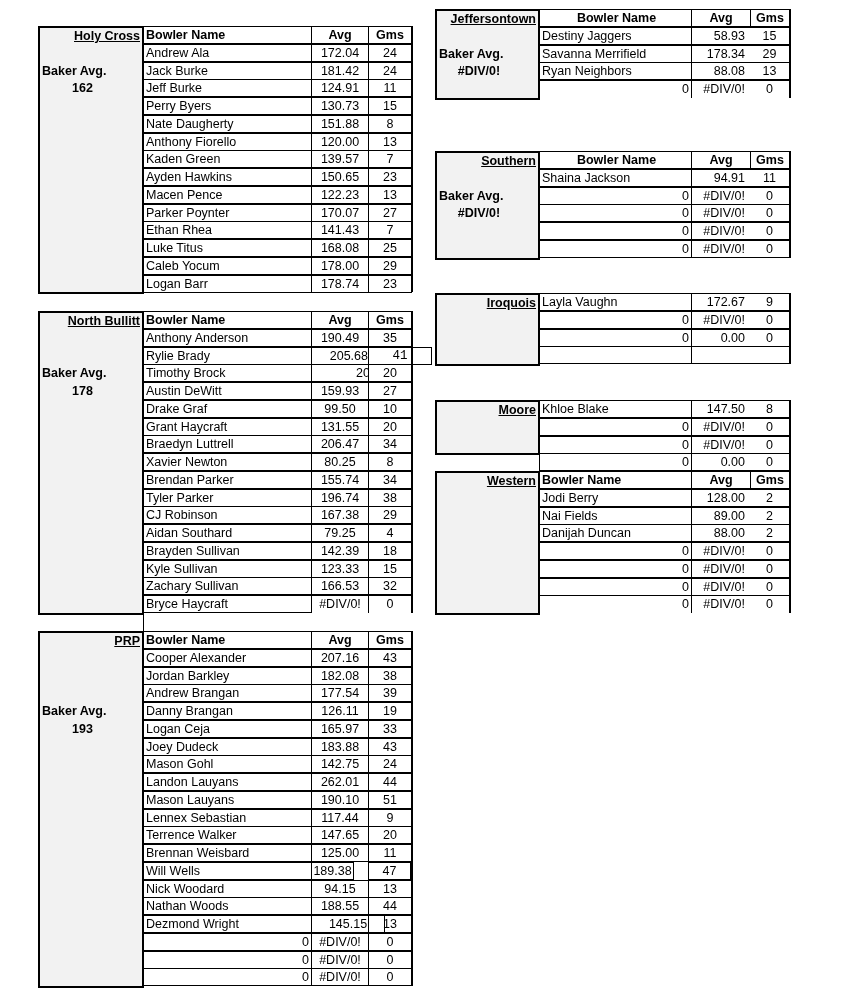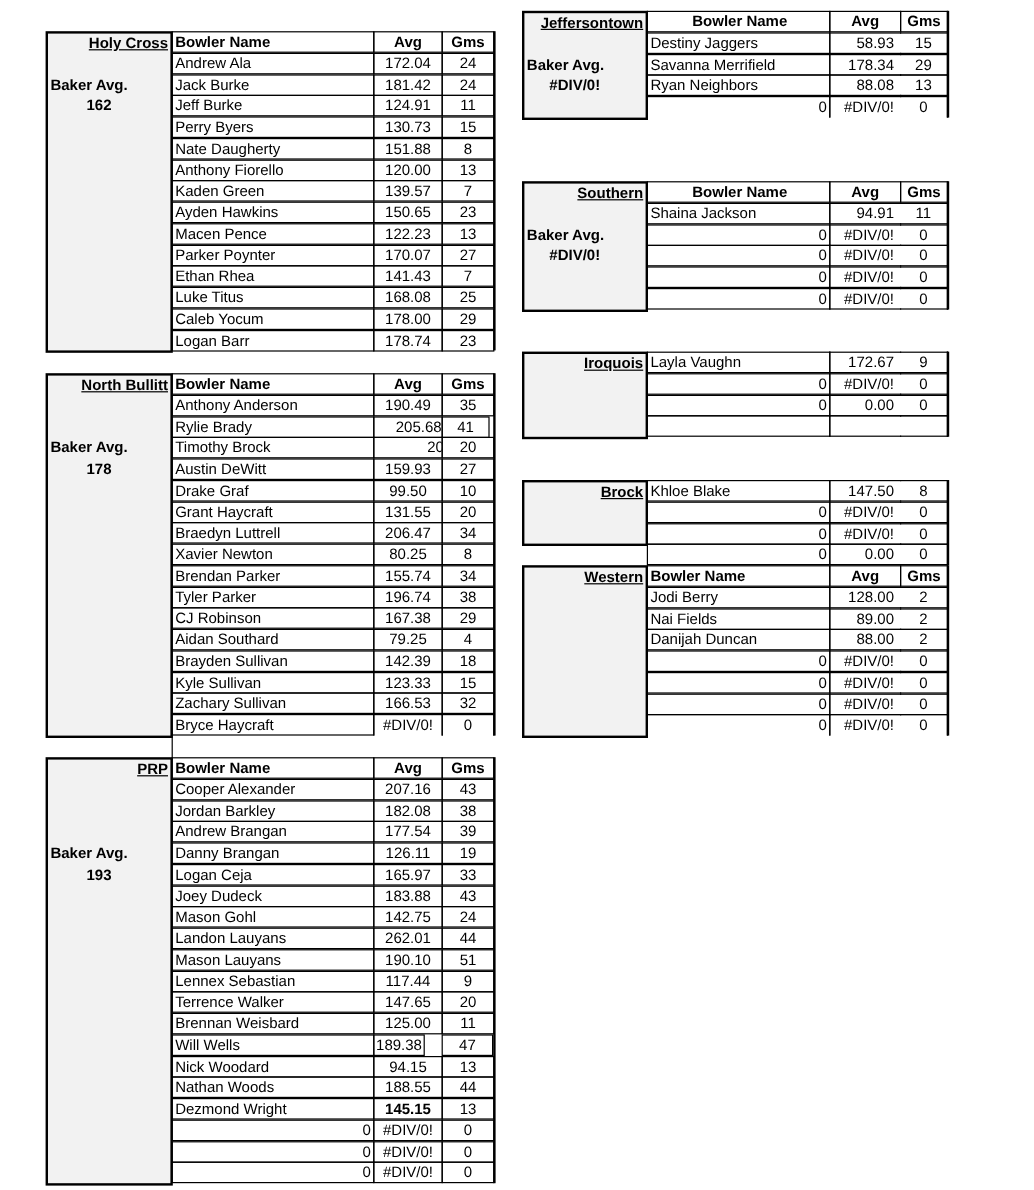--- a/index.html
+++ b/index.html
@@ -124,21 +124,21 @@
         <div class="cell gms hdr b" style="left: 225px; width: 44px;">Gms</div>
       </div>
       <div class="row" style="left: 143px; top: 328.75px; width: 269px;">
         <div class="cell name b" style="left: 0px; width: 169px;">Anthony Anderson</div>
         <div class="cell avg b" style="left: 168px; width: 58px;">190.49</div>
         <div class="cell gms b" style="left: 225px; width: 44px;">35</div>
       </div>
       <div class="row" style="left: 143px; top: 346.5px; width: 269px;">
         <div class="cell name b" style="left: 0px; width: 169px;">Rylie Brady</div>
         <div class="cell avg b" style="left: 168px; width: 58px; text-align: right;">205.68</div>
-        <div class="cell gms b" style="left: 225px; width: 40px;">41</div>
+        <div class="cell gms b" style="left: 225px; width: 64px; font-family: Liberation Mono, monospace;">41</div>
       </div>
       <div class="row" style="left: 143px; top: 364.25px; width: 269px;">
         <div class="cell name b" style="left: 0px; width: 169px;">Timothy Brock</div>
         <div class="cell avg b" style="left: 168px; width: 58px; padding-left: 44px;">200.75</div>
         <div class="cell gms b" style="left: 225px; width: 44px;">20</div>
       </div>
       <div class="row" style="left: 143px; top: 382px; width: 269px;">
         <div class="cell name b" style="left: 0px; width: 169px;">Austin DeWitt</div>
         <div class="cell avg b" style="left: 168px; width: 58px;">159.93</div>
         <div class="cell gms b" style="left: 225px; width: 44px;">27</div>
@@ -286,21 +286,21 @@
         <div class="cell avg b" style="left: 168px; width: 58px;">94.15</div>
         <div class="cell gms b" style="left: 225px; width: 44px;">13</div>
       </div>
       <div class="row" style="left: 143px; top: 897.25px; width: 269px;">
         <div class="cell name b" style="left: 0px; width: 169px;">Nathan Woods</div>
         <div class="cell avg b" style="left: 168px; width: 58px;">188.55</div>
         <div class="cell gms b" style="left: 225px; width: 44px;">44</div>
       </div>
       <div class="row" style="left: 143px; top: 915px; width: 269px;">
         <div class="cell name b" style="left: 0px; width: 169px;">Dezmond Wright</div>
-        <div class="cell avg b" style="left: 168px; width: 58px; font-weight: bold;">145.15</div>
+        <div class="cell avg b" style="left: 168px; width: 74px;">145.15</div>
         <div class="cell gms b" style="left: 225px; width: 44px;">13</div>
       </div>
       <div class="row" style="left: 143px; top: 932.75px; width: 269px;">
         <div class="cell name zero b" style="left: 0px; width: 169px;">0</div>
         <div class="cell avg b" style="left: 168px; width: 58px;">#DIV/0!</div>
         <div class="cell gms b" style="left: 225px; width: 44px;">0</div>
       </div>
       <div class="row" style="left: 143px; top: 950.5px; width: 269px;">
         <div class="cell name zero b" style="left: 0px; width: 169px;">0</div>
         <div class="cell avg b" style="left: 168px; width: 58px;">#DIV/0!</div>
@@ -405,21 +405,21 @@
       </div>
       <div class="row" style="left: 539px; top: 346.25px; width: 251px;">
         <div class="cell name b" style="left: 0px; width: 153px;"></div>
         <div class="cell avg r bl bt bb" style="left: 152px; width: 60px;"></div>
         <div class="cell gms br bt bb" style="left: 211px; width: 40px;"></div>
       </div>
       <div class="vline" style="left: 789px; top: 293px; width: 2px; height: 71px;"></div>
     </div>
     <div class="block" style="left: 0px; top: 0px;">
       <div class="team-box" style="left: 435px; top: 400px; width: 105px; height: 55.25px;">
-        <div class="team-name">Brock</div>
+        <div class="team-name">Moore</div>
       </div>
       <div class="row" style="left: 539px; top: 400px; width: 251px;">
         <div class="cell name b" style="left: 0px; width: 153px;">Khloe Blake</div>
         <div class="cell avg r bl bt bb" style="left: 152px; width: 60px;">147.50</div>
         <div class="cell gms br bt bb" style="left: 211px; width: 40px;">8</div>
       </div>
       <div class="row" style="left: 539px; top: 417.75px; width: 251px;">
         <div class="cell name zero b" style="left: 0px; width: 153px;">0</div>
         <div class="cell avg r bl bt bb" style="left: 152px; width: 60px;">#DIV/0!</div>
         <div class="cell gms br bt bb" style="left: 211px; width: 40px;">0</div>

